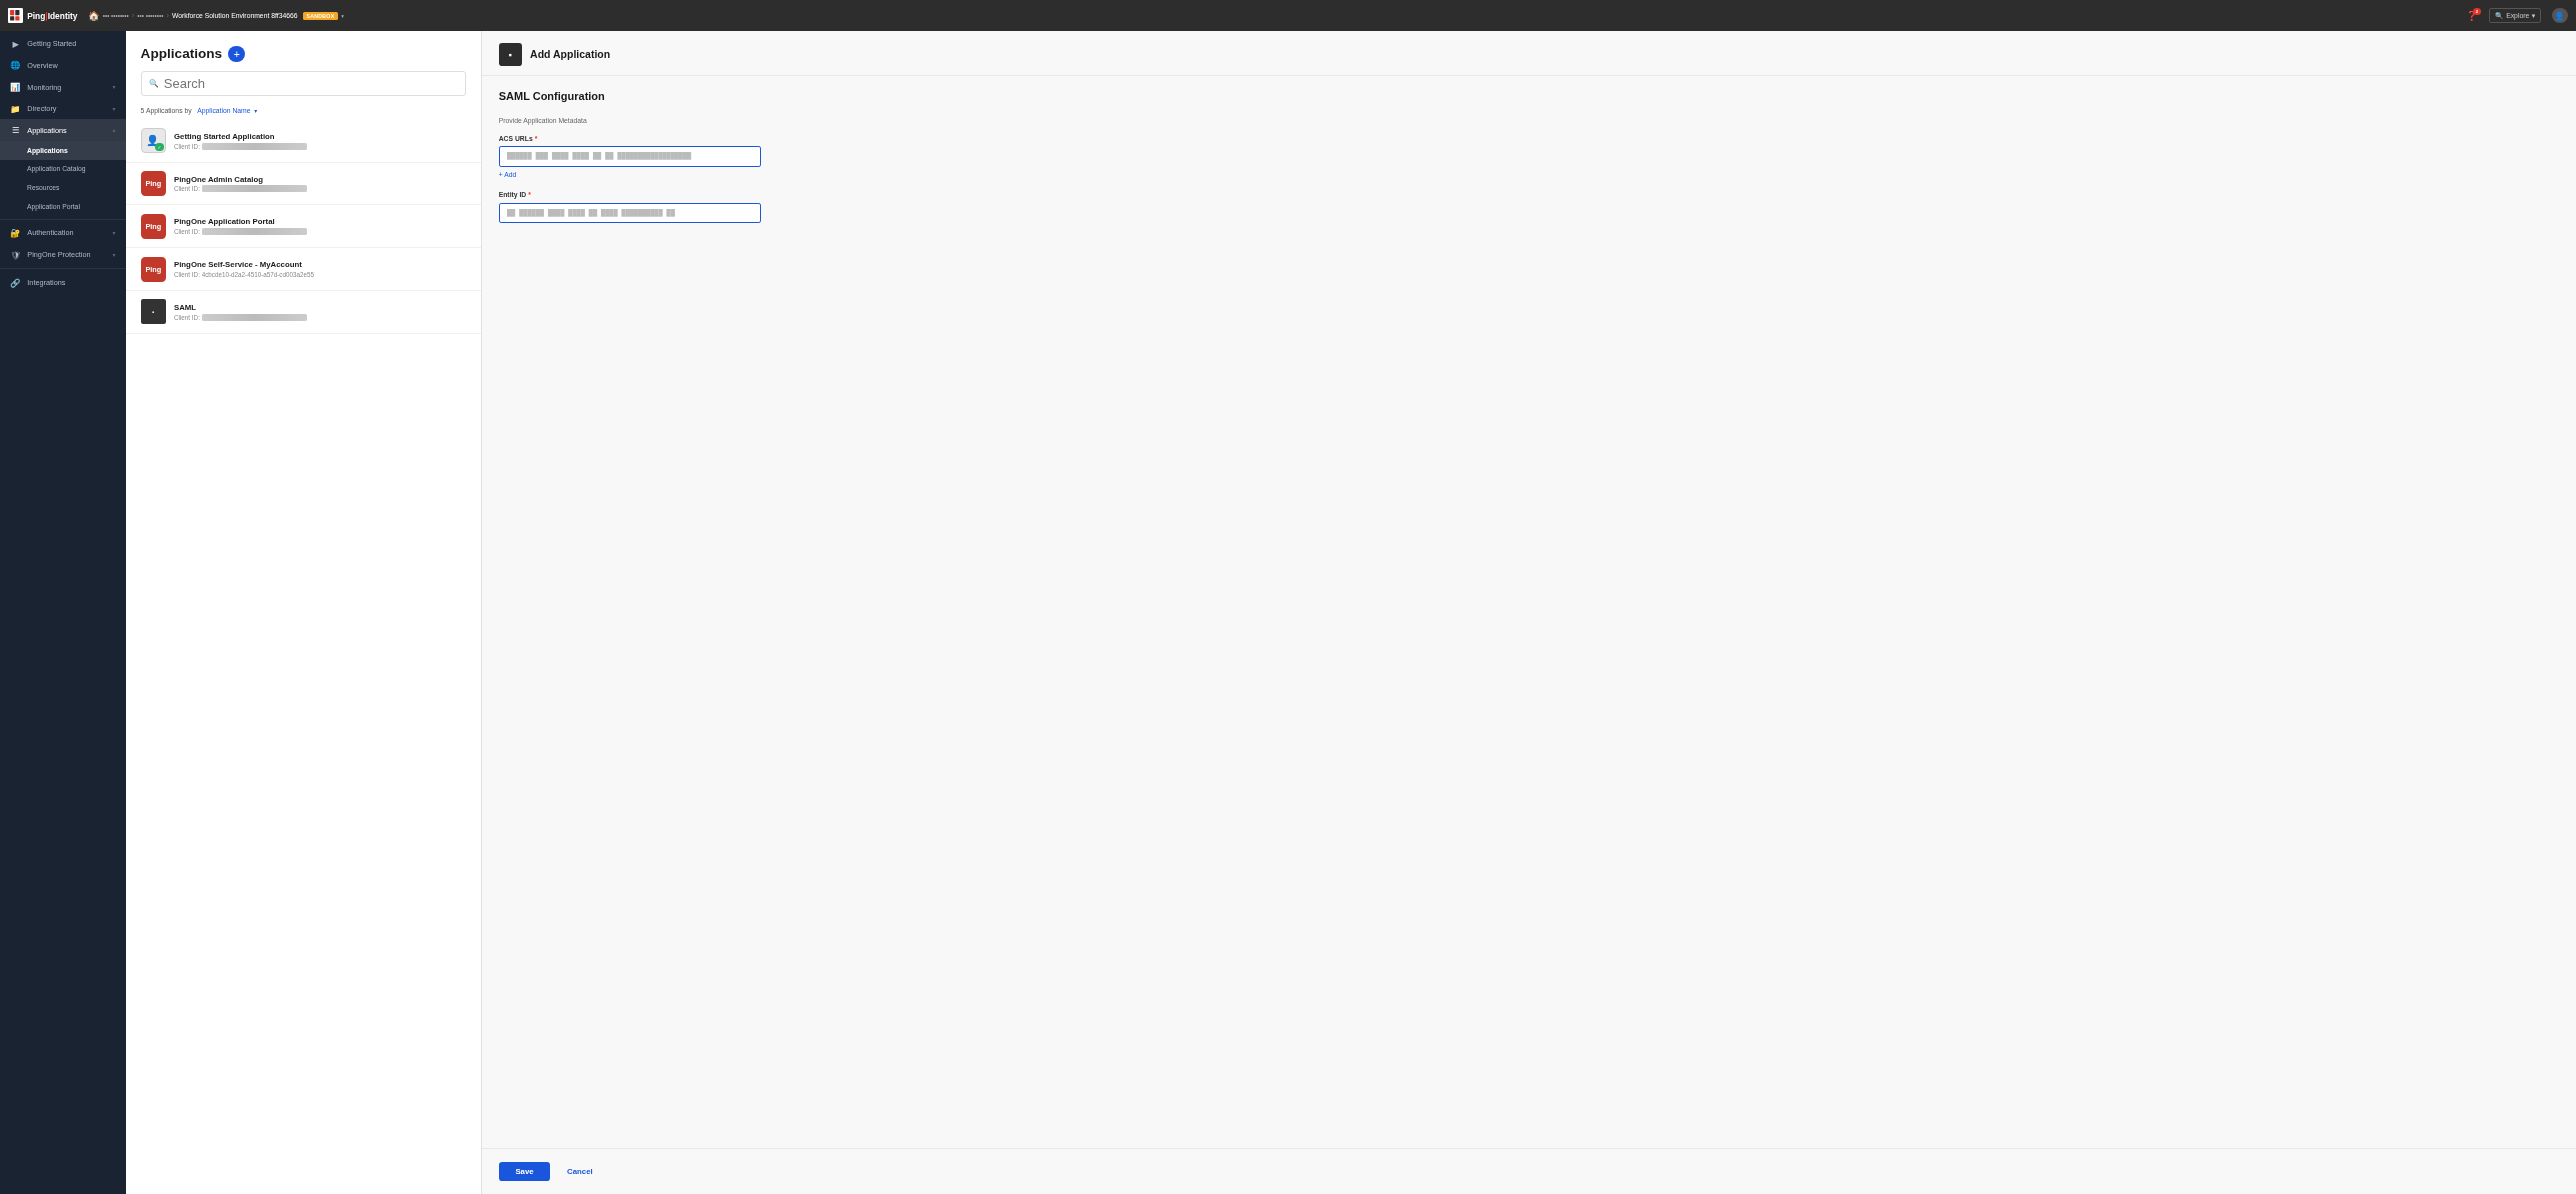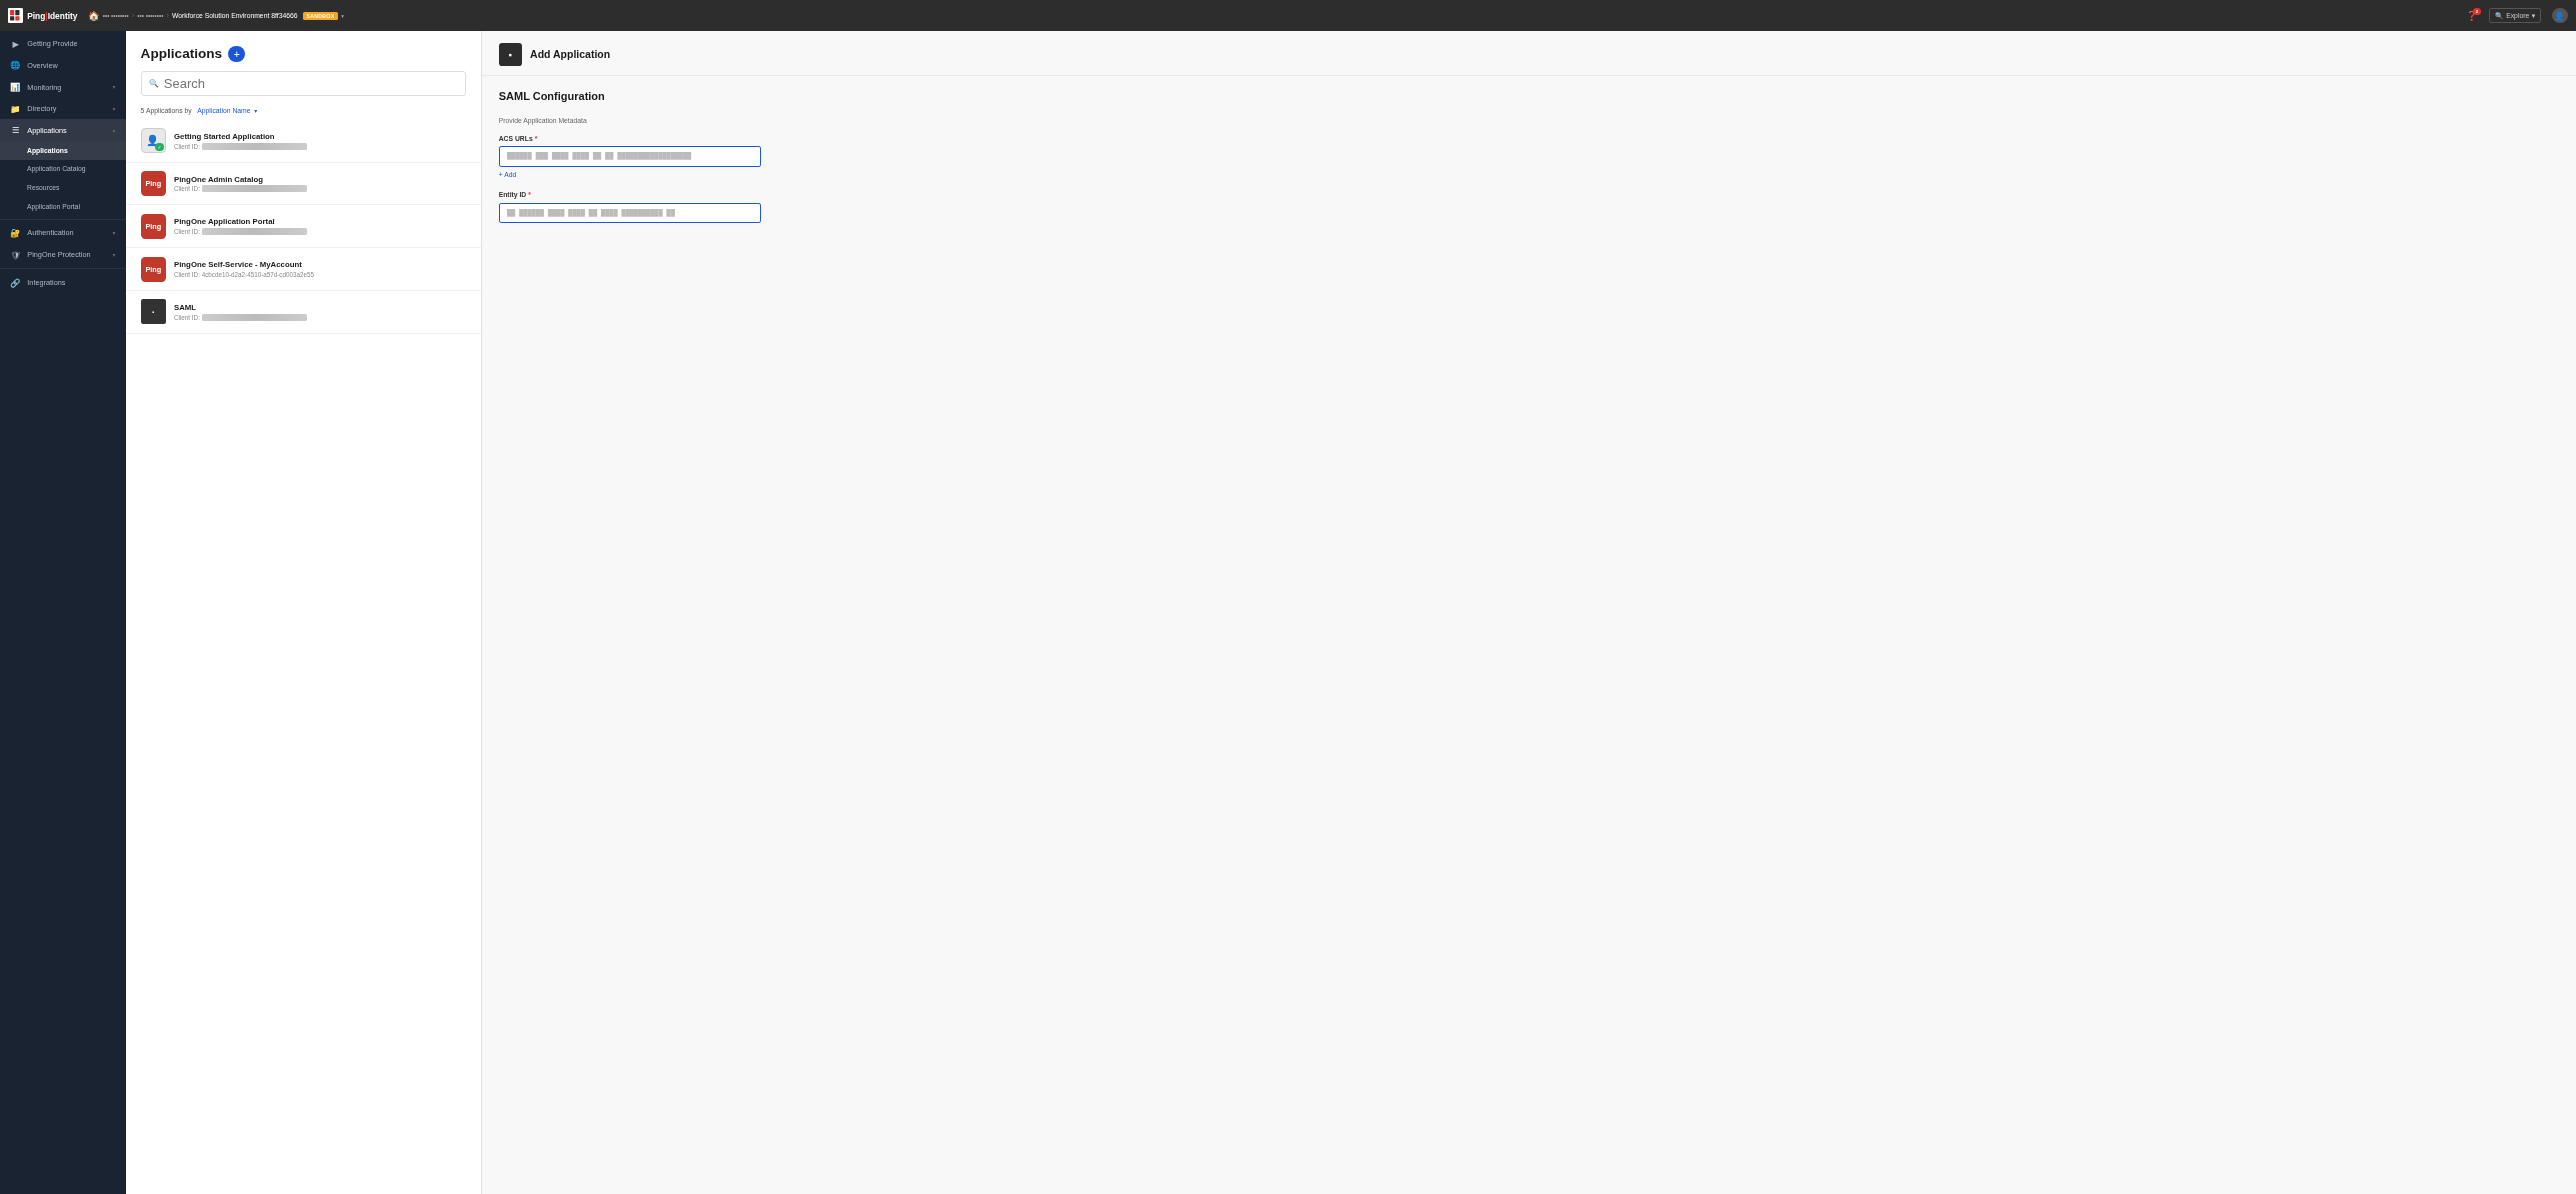--- a/index.html
+++ b/index.html
@@ -489,21 +489,21 @@
   </div>
 </div>
 
 <div class="main-layout">
 
   <nav class="sidebar">
     <div class="sidebar-section">
 
       <div class="sidebar-item">
         <span class="sidebar-icon">▶</span>
-        <span class="sidebar-label">Getting Provide</span>
+        <span class="sidebar-label">Getting Started</span>
       </div>
 
       <div class="sidebar-item">
         <span class="sidebar-icon">🌐</span>
         <span class="sidebar-label">Overview</span>
       </div>
 
       <div class="sidebar-item">
         <span class="sidebar-icon">📊</span>
         <span class="sidebar-label">Monitoring</span>
@@ -680,17 +680,21 @@
 
         <div class="field-group">
           <div class="field-label">
             <span>Entity ID</span>
             <span class="required-star">*</span>
           </div>
           <input class="field-input" type="text" value="██ ██████ ████ ████ ██ ████ ██████████ ██" style="color: rgb(187, 187, 187); font-family: monospace;">
         </div>
       </div>
 
+      <div class="saml-footer">
+        <button class="save-btn">Save</button>
+        <button class="cancel-btn">Cancel</button>
+      </div>
     </div>
 
   </div>
 </div>
 
 
 </body></html>

